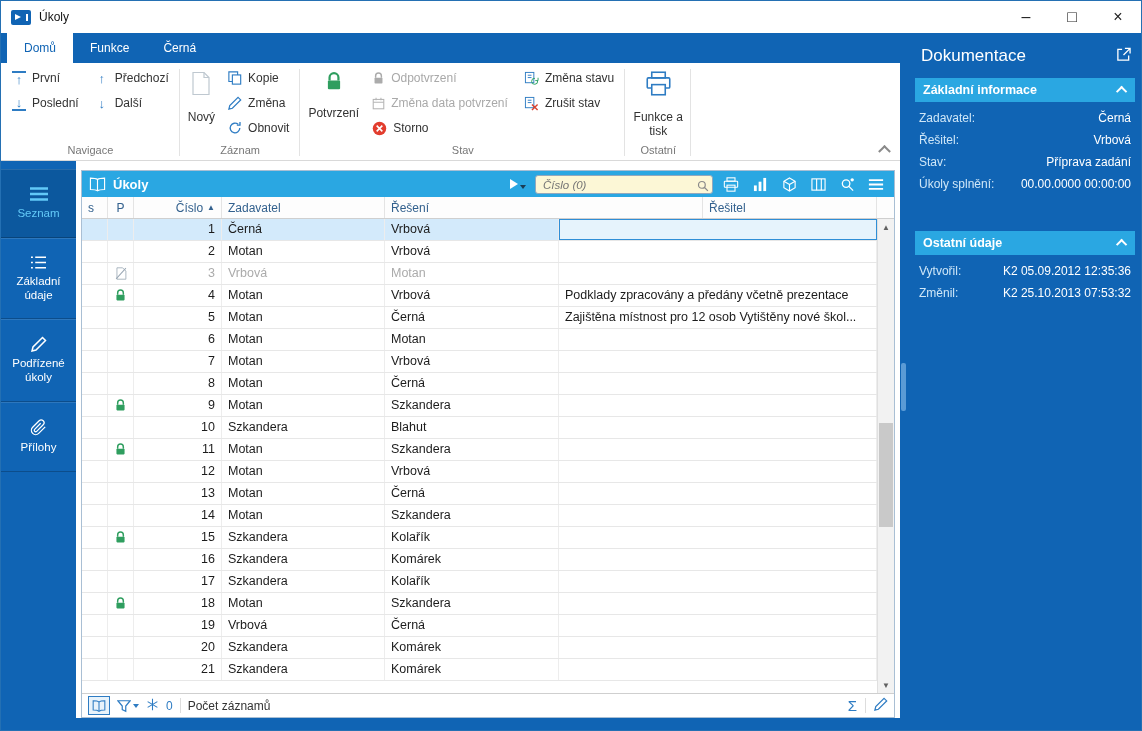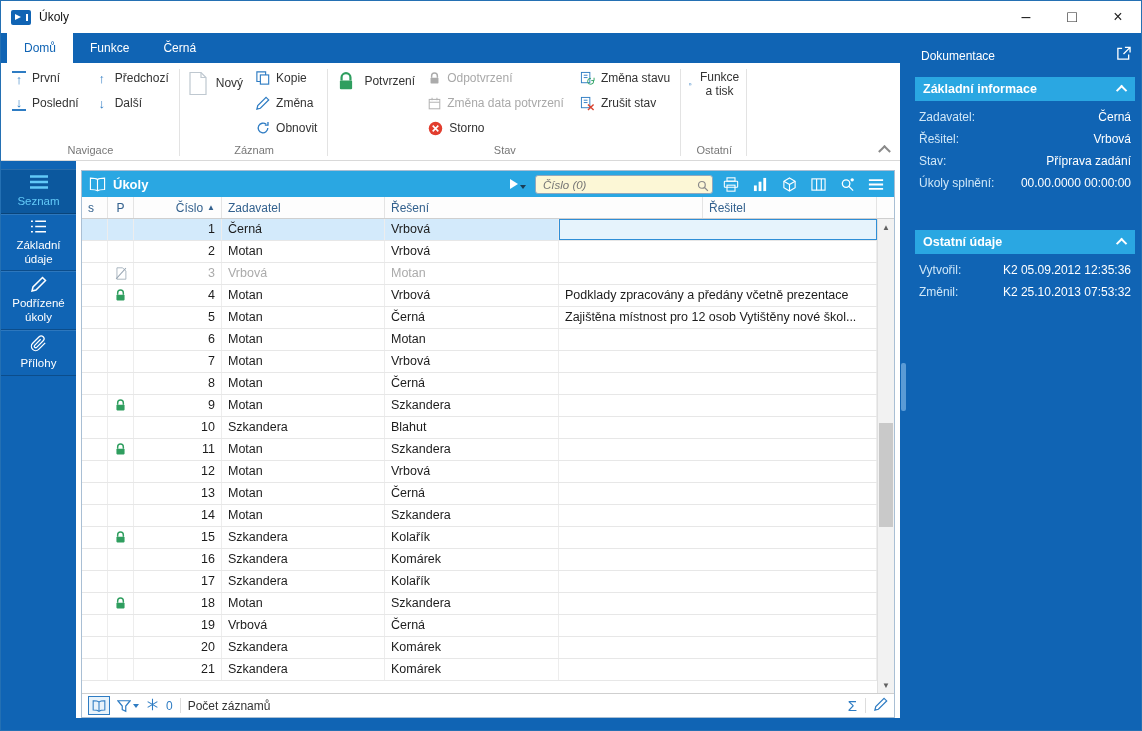--- a/index.html
+++ b/index.html
@@ -29,33 +29,33 @@
 
   
   .ribbon { height:98px; background:#fff; border-bottom:1px solid #d9d9d9; display:flex; position:relative; flex:0 0 auto; }
   .rgroup { display:flex; flex-direction:column; padding:4px 4px 0 4px; position:relative; }
   .rgroup::after { content:""; position:absolute; right:0; top:6px; bottom:4px; width:1px; background:#e3e3e3; }
   .rgroup-label { margin-top:auto; text-align:center; font-size:11px; color:#777; padding:3px 6px 4px; }
   .rgroup-content { display:flex; align-items:flex-start; gap:2px; }
   .scol { display:flex; flex-direction:column; gap:3px; }
   .sbtn { display:flex; align-items:center; gap:6px; padding:2px 7px; font-size:12px; color:#333; height:22px; white-space:nowrap; }
   .sbtn.disabled { color:#a9a9a9; }
-  .bbtn { display:flex; flex-direction:row; align-items:center; padding:4px 4px 0; gap:8px; font-size:12px; color:#333; text-align:center; line-height:1.15; }
+  .bbtn { display:flex; flex-direction:column; align-items:center; padding:4px 4px 0; gap:15px; font-size:12px; color:#333; text-align:center; line-height:1.15; }
   .arr { color:#2e7cc3; font-size:13px; width:14px; text-align:center; line-height:1; display:inline-block; }
   .arr.bar-top { border-top:2px solid #2e7cc3; }
   .arr.bar-bottom { border-bottom:2px solid #2e7cc3; }
   .ribbon-collapse { position:absolute; right:10px; bottom:8px; width:10px; height:8px; }
   .ribbon-collapse::before { content:""; display:block; width:7px; height:7px; border-left:2px solid #8a8a8a; border-top:2px solid #8a8a8a; transform:rotate(45deg) translate(2px,2px); }
 
   
   .content-row { flex:1; display:flex; margin-bottom:12px; background:#fff; min-height:0; }
 
   
   .sidebar { width:75px; background:#1064b4; padding-top:8px; flex:0 0 auto; }
-  .side-item { display:flex; flex-direction:column; align-items:center; justify-content:center; gap:5px; padding:4px 2px;
+  .side-item { display:flex; flex-direction:column; align-items:center; justify-content:center; gap:5px; padding:16px 2px;
       color:#fff; font-size:11.5px; text-align:center; line-height:1.2; border-bottom:1px solid rgba(0,0,0,.22); border-top:1px solid rgba(255,255,255,.12); }
   .side-item.active { background:#0c589e; color:#62c9f8; }
 
   
   .table-wrap { flex:1; padding:9px 5px 0 5px; display:flex; flex-direction:column; background:#fff; min-width:0; }
   .table-panel { flex:1; border:1px solid #a9bfd4; display:flex; flex-direction:column; min-height:0; }
 
   .panel-head { height:26px; background:#2aa7e2; display:flex; align-items:center; padding:0 7px; gap:7px; flex:0 0 auto; }
   .panel-title { color:#fff; font-weight:bold; font-size:13px; margin-right:auto; }
   .play-btn { display:flex; align-items:center; margin-right:2px; }
@@ -100,21 +100,21 @@
   .funnel-wrap { display:flex; align-items:center; gap:2px; }
   .drop-tri { width:0; height:0; border-top:4px solid #2e7cc3; border-left:3.5px solid transparent; border-right:3.5px solid transparent; }
 
   
   .splitter { width:7px; background:#1064b4; position:relative; flex:0 0 auto; }
   .splitter-handle { position:absolute; left:1px; top:330px; width:5px; height:48px; background:#5b9bd5; border-radius:2px; }
 
   
   .right-panel { flex:1; background:#1064b4; display:flex; flex-direction:column; color:#fff; min-width:0; }
   .dp-head { display:flex; align-items:center; padding:13px 10px 10px 14px; }
-  .dp-title { font-size:12px; flex:1; }
+  .dp-title { font-size:17px; flex:1; }
   .section { margin:2px 6px 0 8px; }
   .section.second { margin-top:36px; }
   .sec-head { height:24px; background:#2aa7e2; display:flex; align-items:center; padding:0 8px; font-weight:bold; font-size:12.5px; }
   .chev-up { margin-left:auto; width:8px; height:8px; border-left:2px solid #fff; border-top:2px solid #fff; transform:rotate(45deg) translate(0,2px); }
   .sec-fields { padding:5px 2px 0; }
   .field { display:flex; height:22px; align-items:center; font-size:12px; padding:0 2px; }
   .flabel { color:#cfe7f8; white-space:nowrap; }
   .fvalue { margin-left:auto; color:#fff; text-align:right; white-space:nowrap; }
 </style>
 </head>

